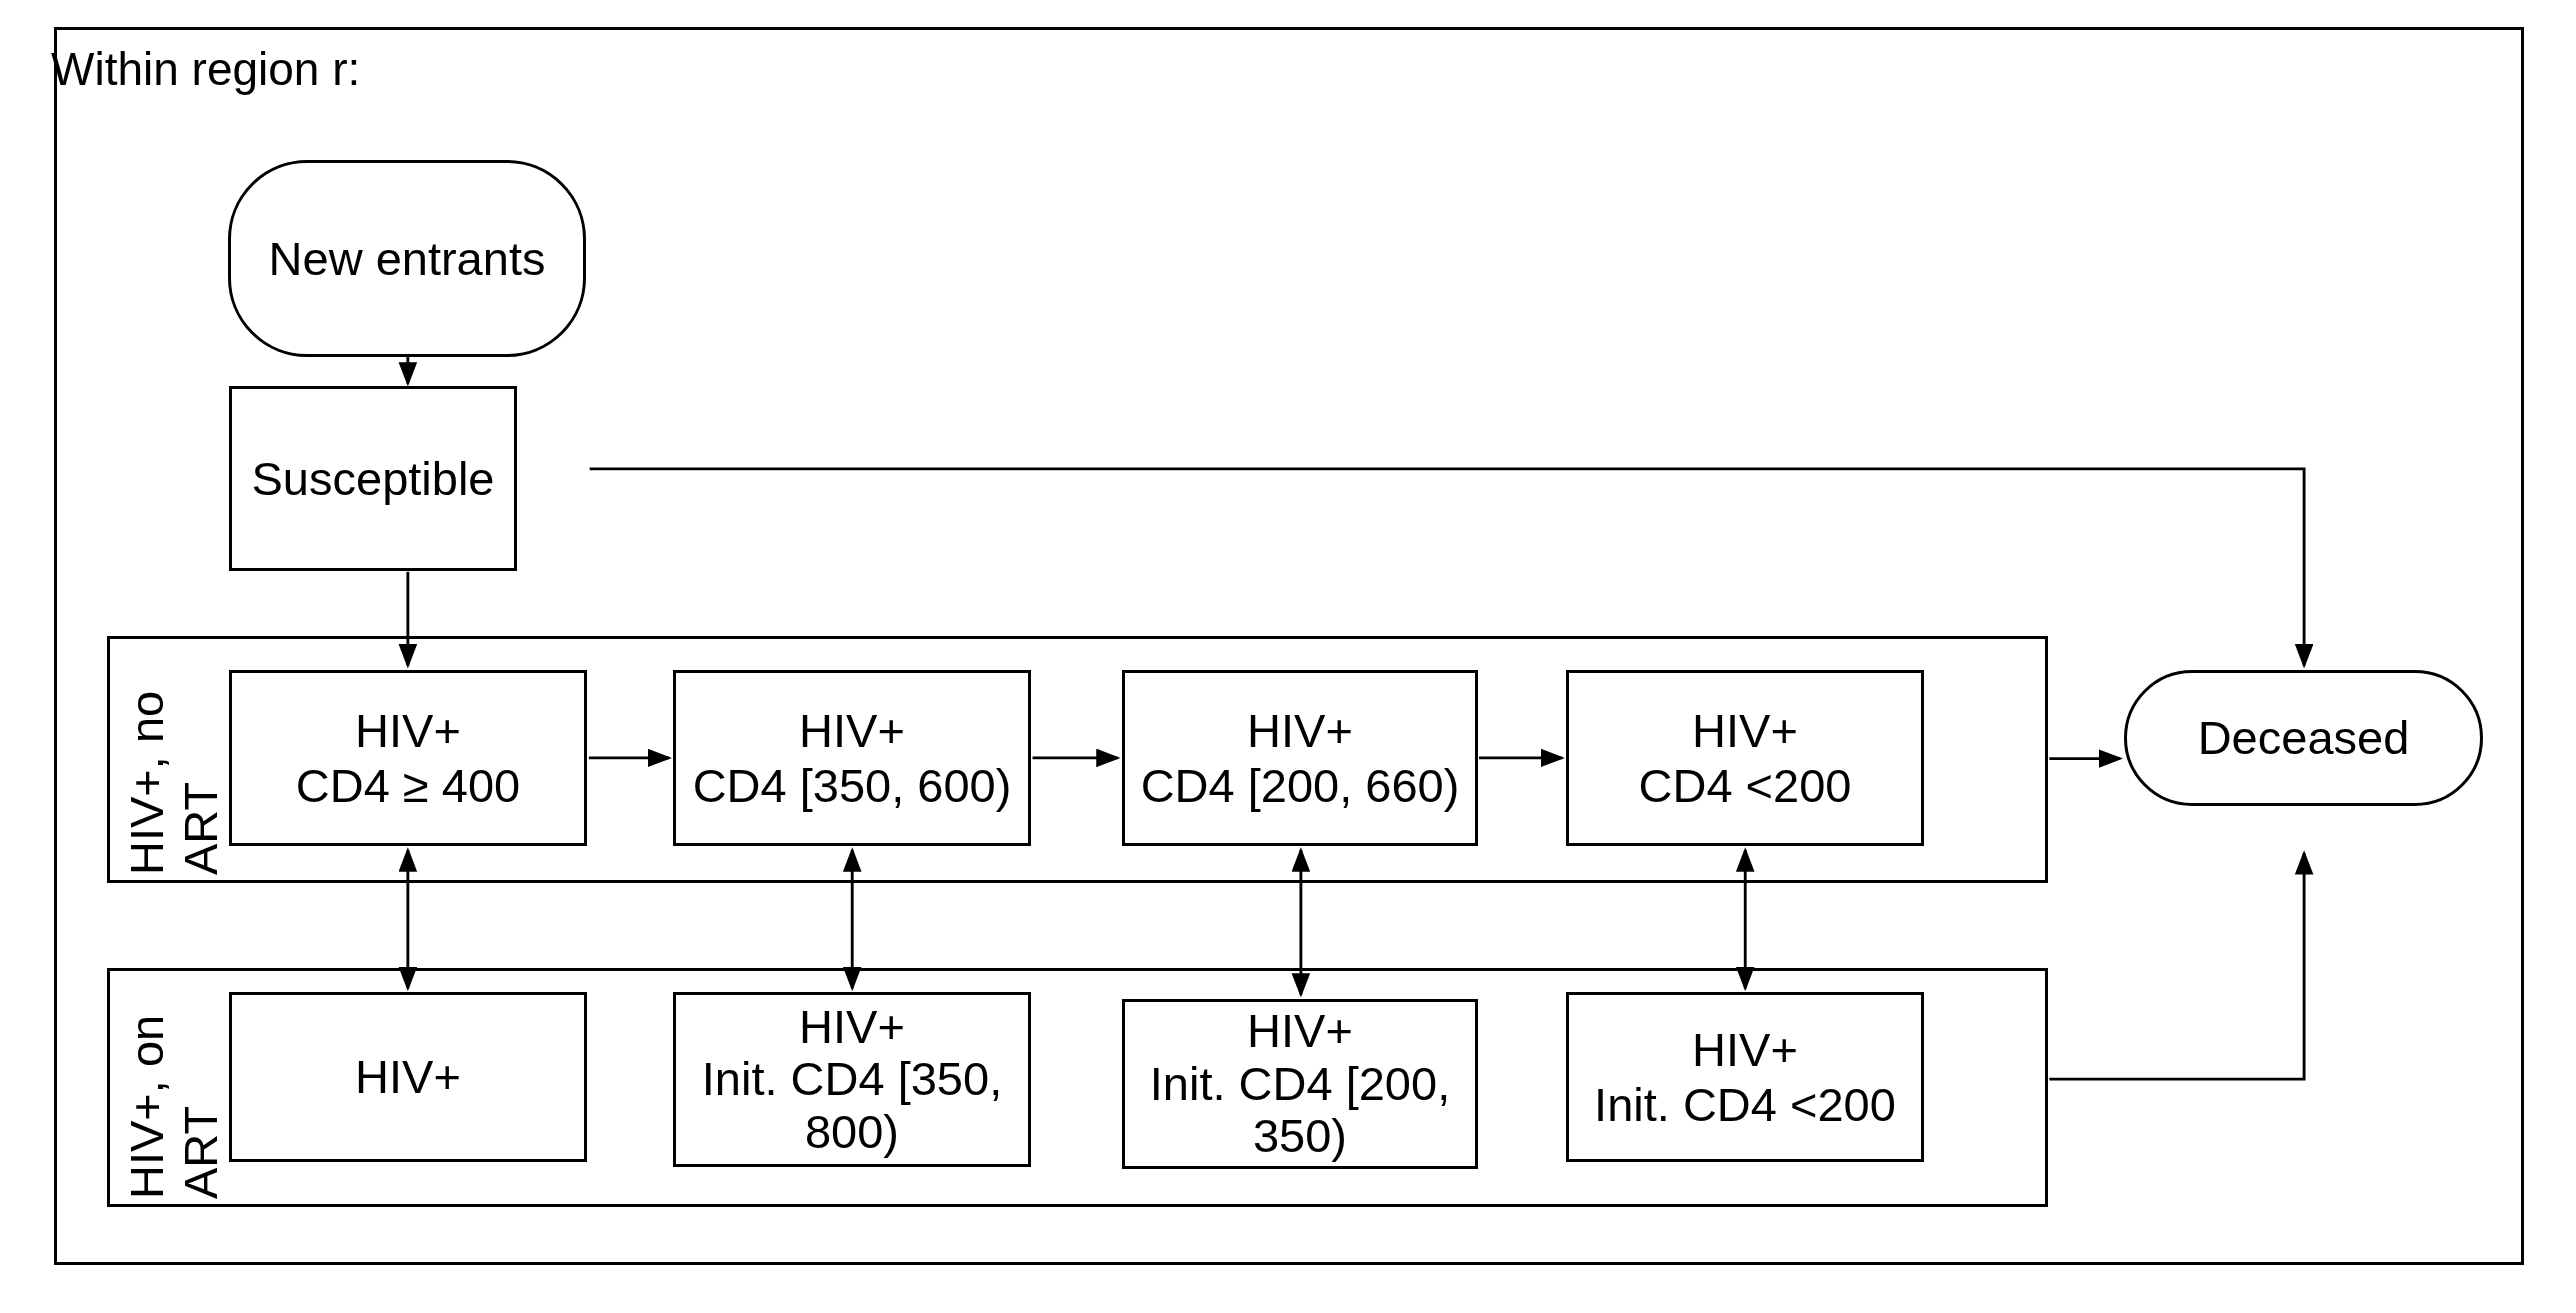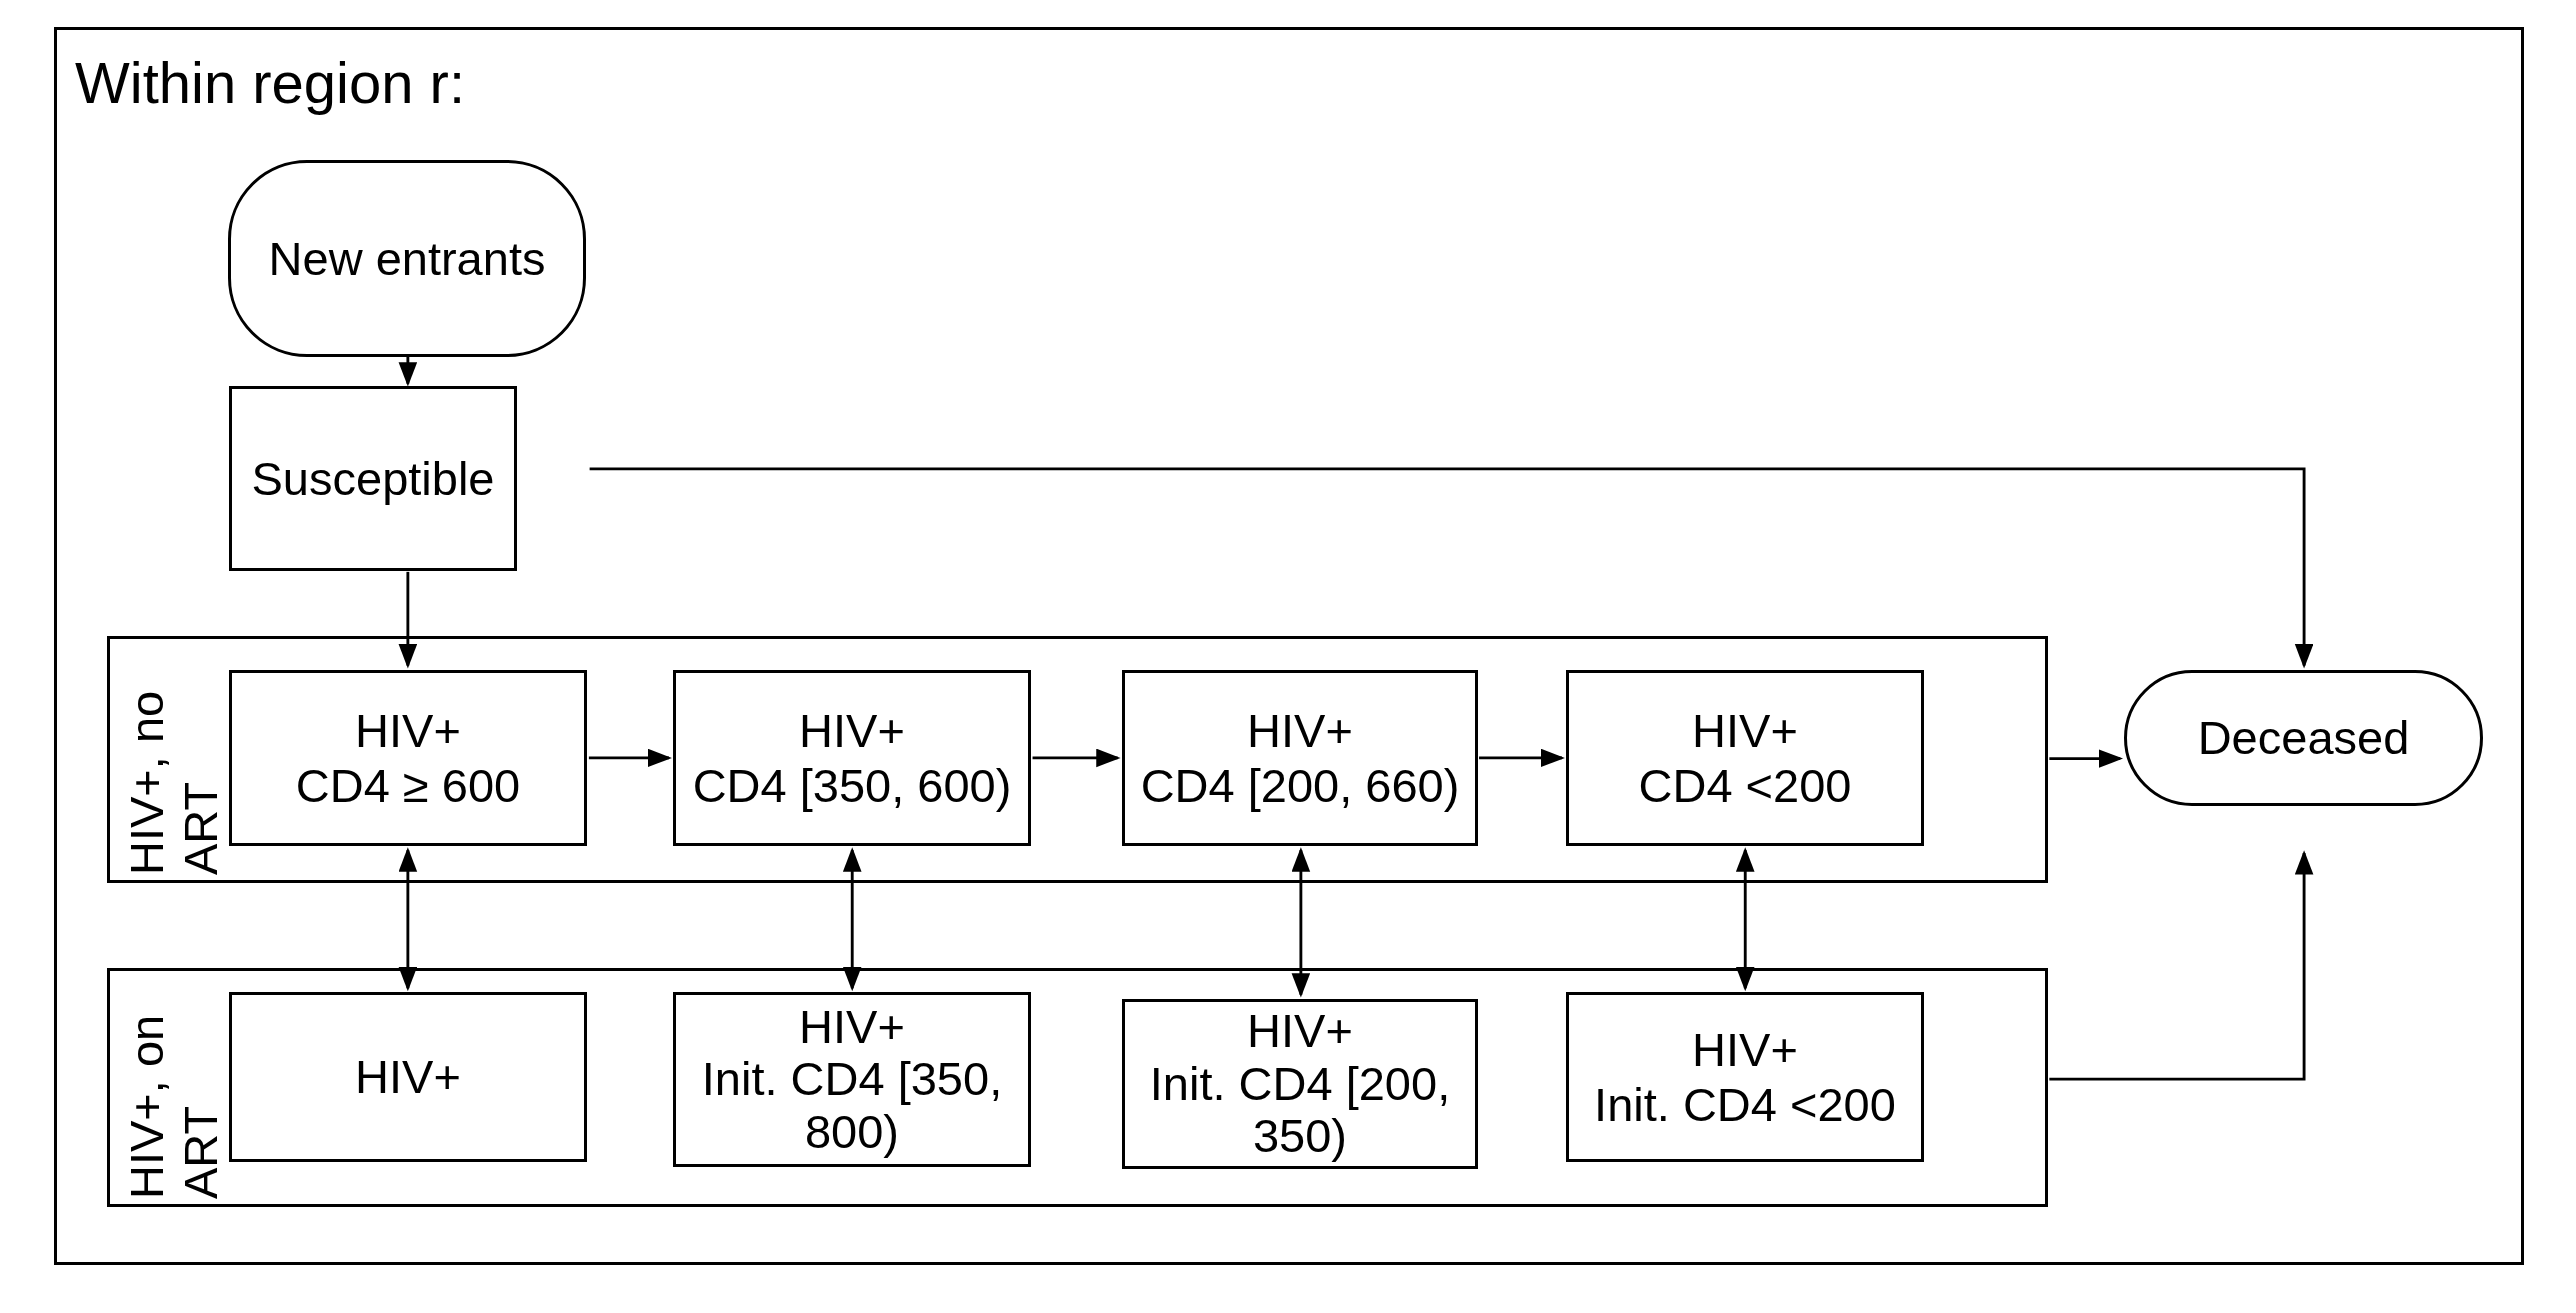--- a/index.html
+++ b/index.html
@@ -20,25 +20,24 @@
   .frame {
     position: absolute;
     left: 54px; top: 27px;
     width: 2470px; height: 1238px;
     border: 3.6px solid #000;
     box-sizing: border-box;
     background: transparent;
   }
   .diagram-title {
     position: absolute;
-    left: 75px; top: 44px;
-    font-size: 58px;
+    left: 51px; top: 44px;
+    font-size: 46px;
     line-height: 1.1;
     white-space: nowrap;
-    margin-top: 7px;
   }
   svg.arrows {
     position: absolute;
     left: 0; top: 0;
     width: 2576px; height: 1314px;
     z-index: 1;
   }
   .group {
     position: absolute;
     border: 3.6px solid #000;
@@ -134,21 +133,21 @@
   <div class="node stadium" id="new-entrants">
     <span class="line">New entrants</span>
   </div>
 
   <div class="node" id="susceptible">
     <span class="line">Susceptible</span>
   </div>
 
   <div class="node" id="r1b1">
     <span class="line">HIV+</span>
-    <span class="line">CD4 ≥ 600</span>
+    <span class="line">CD4 ≥ 400</span>
   </div>
   <div class="node" id="r1b2">
     <span class="line">HIV+</span>
     <span class="line">CD4 [350, 600)</span>
   </div>
   <div class="node" id="r1b3">
     <span class="line">HIV+</span>
     <span class="line">CD4 [200, 660)</span>
   </div>
   <div class="node" id="r1b4">

